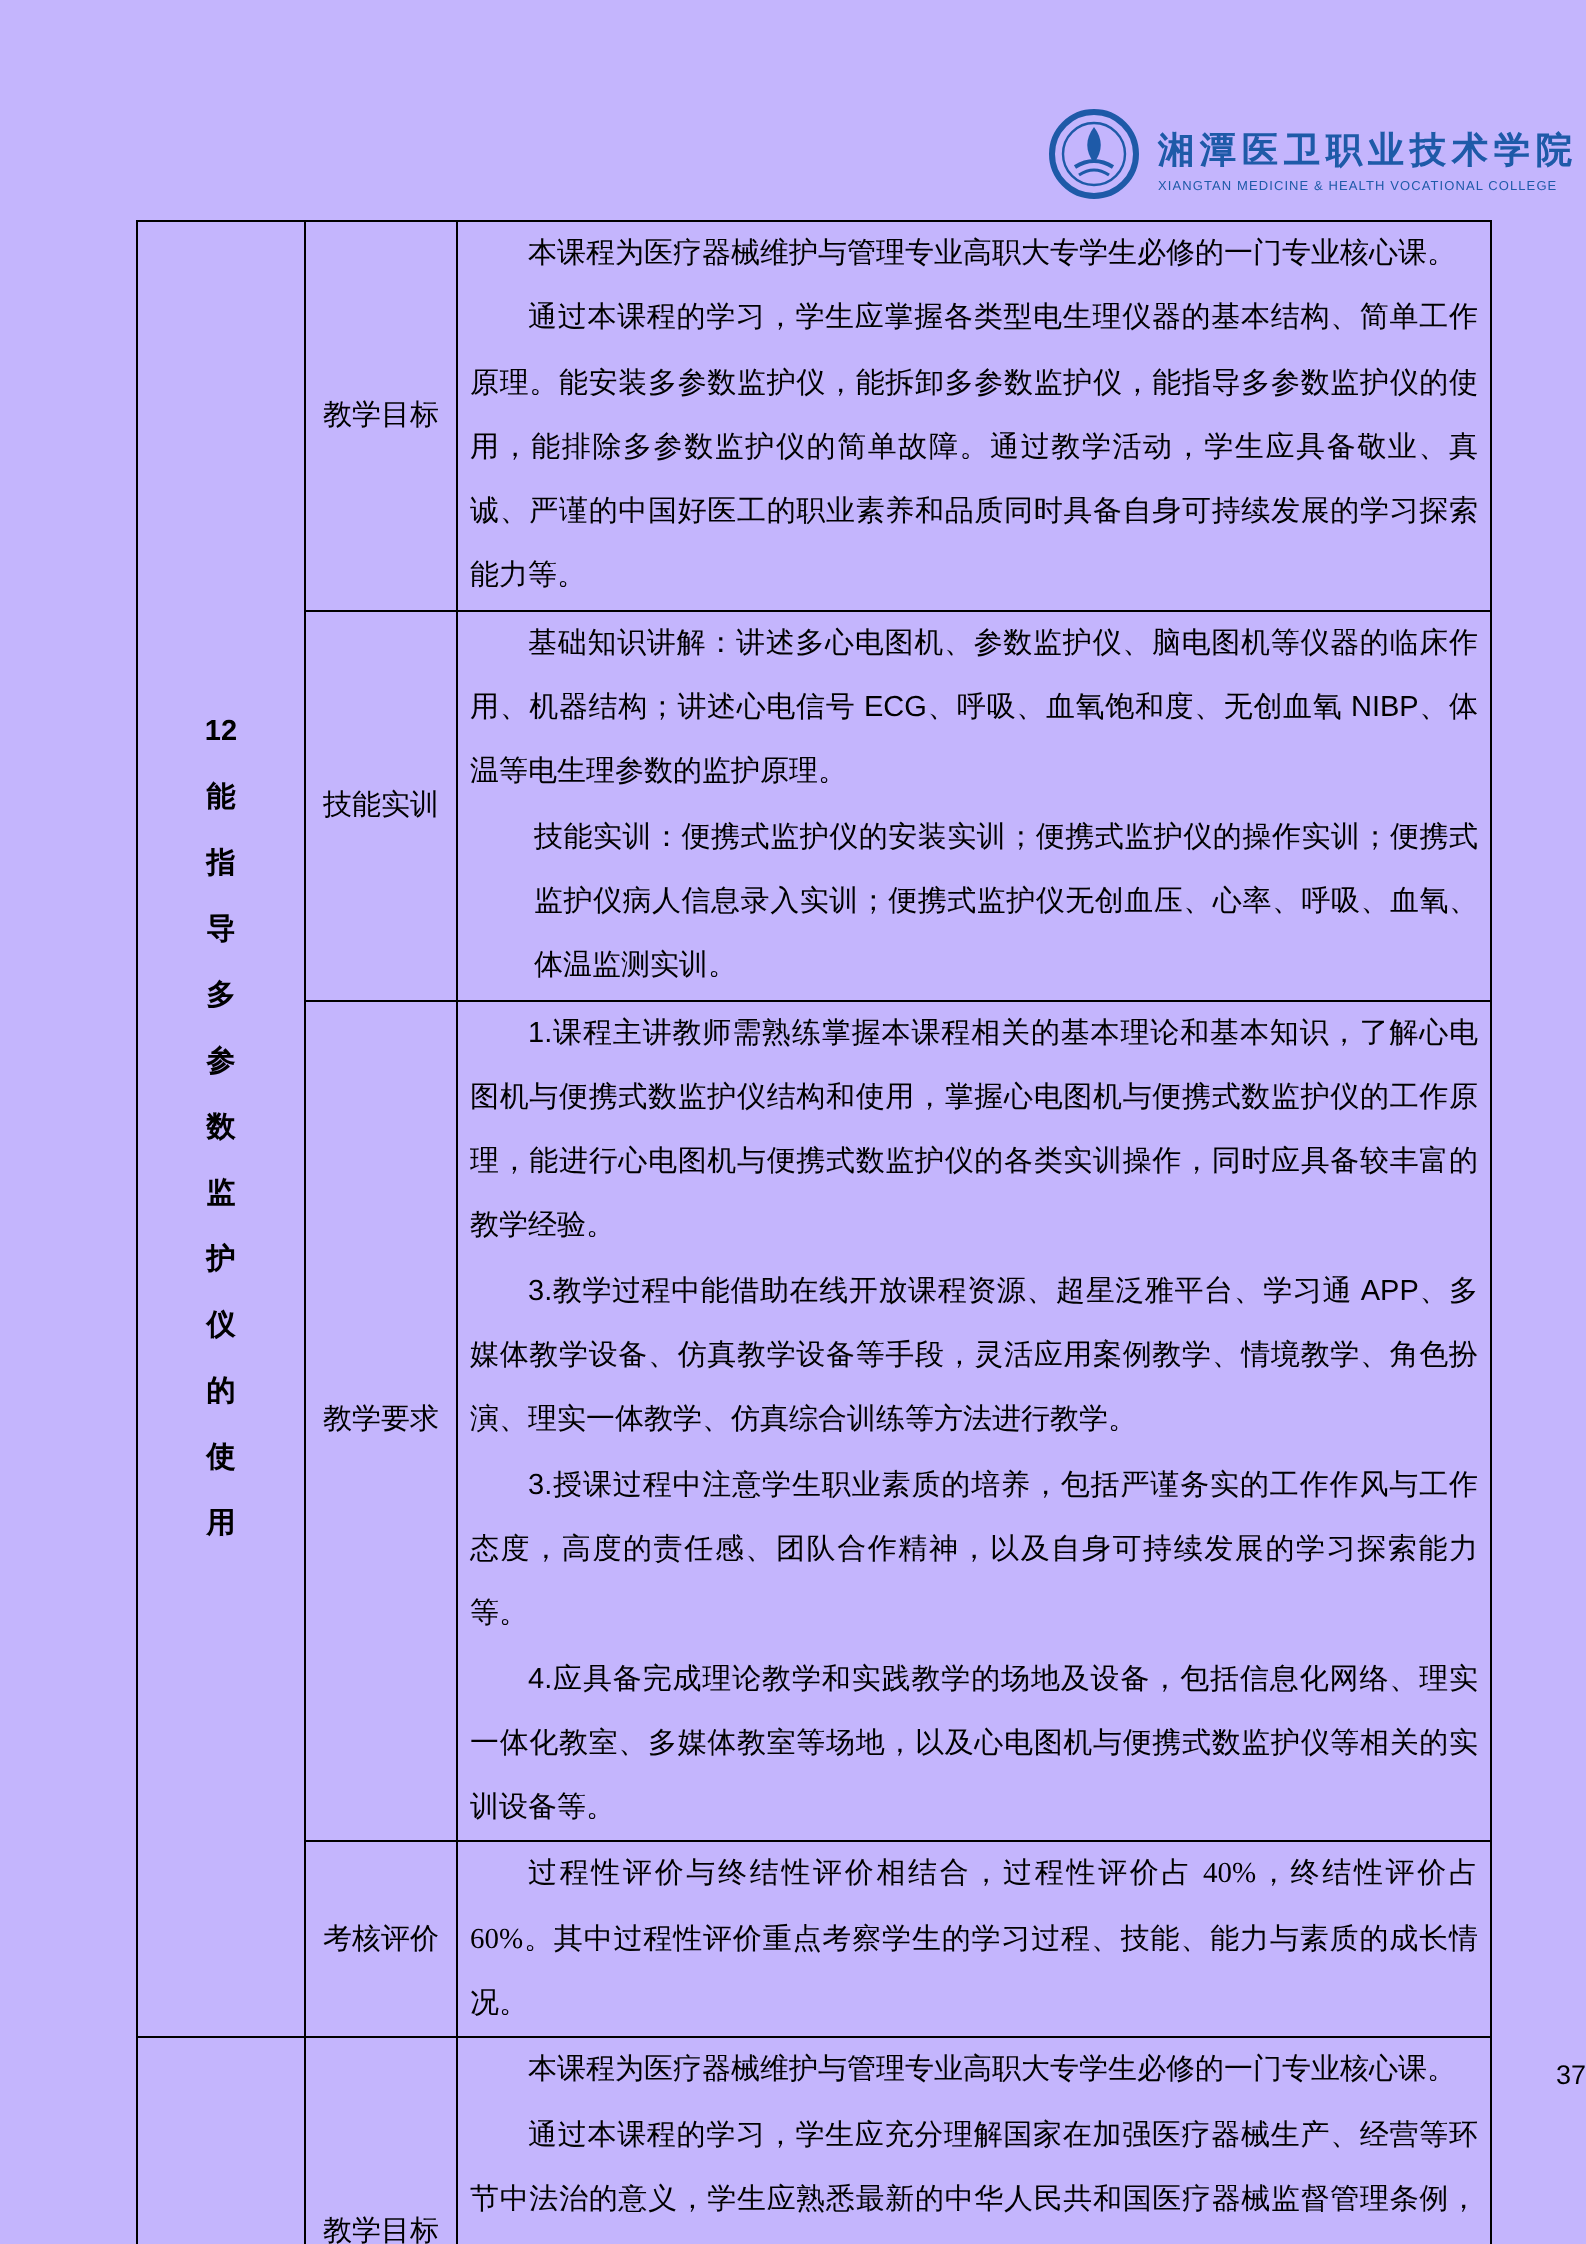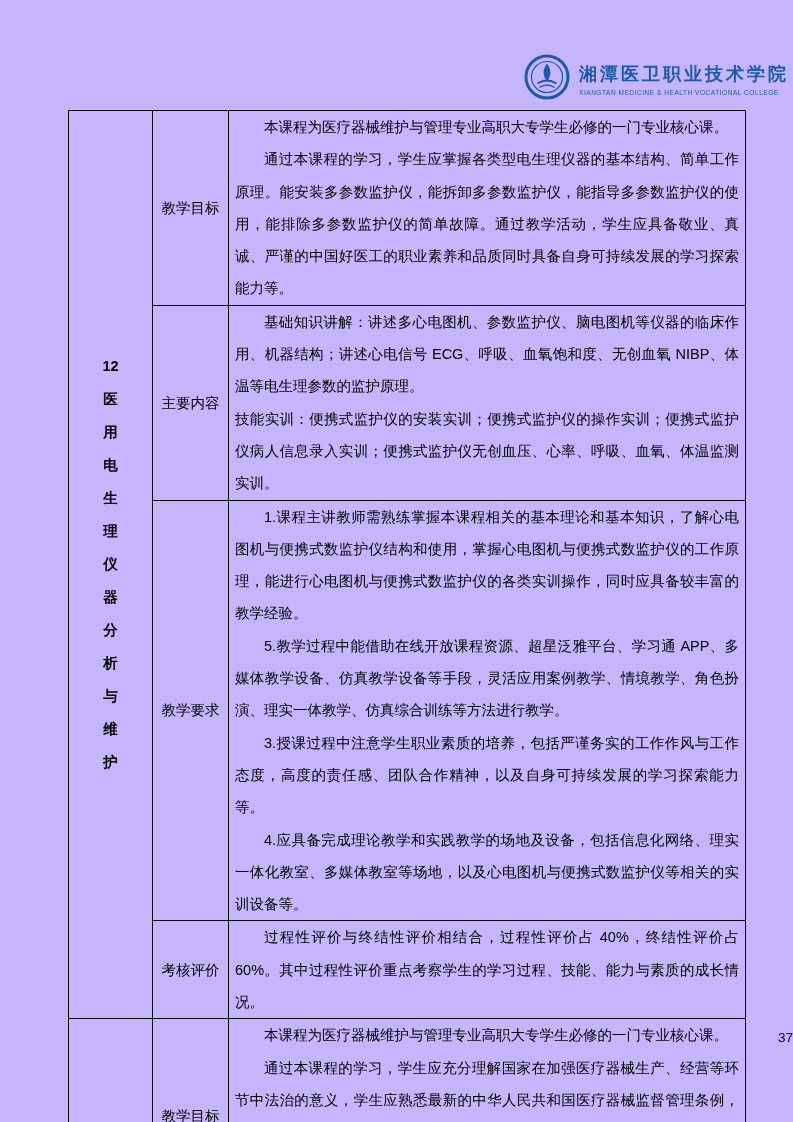--- a/index.html
+++ b/index.html
@@ -74,26 +74,26 @@
     vertical-align: middle !important;
     line-height: 22px;
     padding: 0 4px;
   }
   .content-cell {
     padding: 0 6px;
     line-height: 32.3px;
     text-align: justify;
   }
   .content-cell p { text-indent: 2em; }
-  .content-cell p.no-indent { text-indent: 0; }
+  .content-cell p.no-indent { text-indent: 0; margin-left: 32px; }
 
   .rh-1 { height: 160px; }
   .rh-2 { height: 162px; }
   .rh-3 { height: 323px; margin-top: 21px; }
-  .rh-4 { height: 92px; }
+  .rh-4 { height: 92px; font-family: Liberation Serif, serif; }
   .rh-5 { height: 163px; }
 
   
   .page-number {
     position: absolute;
     top: 1030px;
     left: 0;
     width: 100%;
     text-align: right;
     font-size: 13.5px;
@@ -124,40 +124,40 @@
   <table class="doc-table">
     <colgroup>
       <col class="col-course">
       <col class="col-label">
       <col class="col-content">
     </colgroup>
     <tbody>
       <tr>
         <td class="course-cell" rowspan="4">
           <div class="course-number">12</div>
-          <div class="course-name">医用电生理仪器分析与维护</div>
+          <div class="course-name">能指导多参数监护仪的使用</div>
         </td>
         <td class="label-cell rh-1">教学目标</td>
         <td class="content-cell rh-1">
           <p>本课程为医疗器械维护与管理专业高职大专学生必修的一门专业核心课。</p>
           <p>通过本课程的学习，学生应掌握各类型电生理仪器的基本结构、简单工作原理。能安装多参数监护仪，能拆卸多参数监护仪，能指导多参数监护仪的使用，能排除多参数监护仪的简单故障。通过教学活动，学生应具备敬业、真诚、严谨的中国好医工的职业素养和品质同时具备自身可持续发展的学习探索能力等。</p>
         </td>
       </tr>
       <tr>
-        <td class="label-cell rh-2">主要内容</td>
+        <td class="label-cell rh-2">技能实训</td>
         <td class="content-cell rh-2">
           <p>基础知识讲解：讲述多心电图机、参数监护仪、脑电图机等仪器的临床作用、机器结构；讲述心电信号 ECG、呼吸、血氧饱和度、无创血氧 NIBP、体温等电生理参数的监护原理。</p>
           <p class="no-indent">技能实训：便携式监护仪的安装实训；便携式监护仪的操作实训；便携式监护仪病人信息录入实训；便携式监护仪无创血压、心率、呼吸、血氧、体温监测实训。</p>
         </td>
       </tr>
       <tr>
         <td class="label-cell rh-3">教学要求</td>
         <td class="content-cell rh-3">
           <p>1.课程主讲教师需熟练掌握本课程相关的基本理论和基本知识，了解心电图机与便携式数监护仪结构和使用，掌握心电图机与便携式数监护仪的工作原理，能进行心电图机与便携式数监护仪的各类实训操作，同时应具备较丰富的教学经验。</p>
-          <p>5.教学过程中能借助在线开放课程资源、超星泛雅平台、学习通 APP、多媒体教学设备、仿真教学设备等手段，灵活应用案例教学、情境教学、角色扮演、理实一体教学、仿真综合训练等方法进行教学。</p>
+          <p>3.教学过程中能借助在线开放课程资源、超星泛雅平台、学习通 APP、多媒体教学设备、仿真教学设备等手段，灵活应用案例教学、情境教学、角色扮演、理实一体教学、仿真综合训练等方法进行教学。</p>
           <p>3.授课过程中注意学生职业素质的培养，包括严谨务实的工作作风与工作态度，高度的责任感、团队合作精神，以及自身可持续发展的学习探索能力等。</p>
           <p>4.应具备完成理论教学和实践教学的场地及设备，包括信息化网络、理实一体化教室、多媒体教室等场地，以及心电图机与便携式数监护仪等相关的实训设备等。</p>
         </td>
       </tr>
       <tr>
         <td class="label-cell rh-4">考核评价</td>
         <td class="content-cell rh-4">
           <p>过程性评价与终结性评价相结合，过程性评价占 40%，终结性评价占 60%。其中过程性评价重点考察学生的学习过程、技能、能力与素质的成长情况。</p>
         </td>
       </tr>

